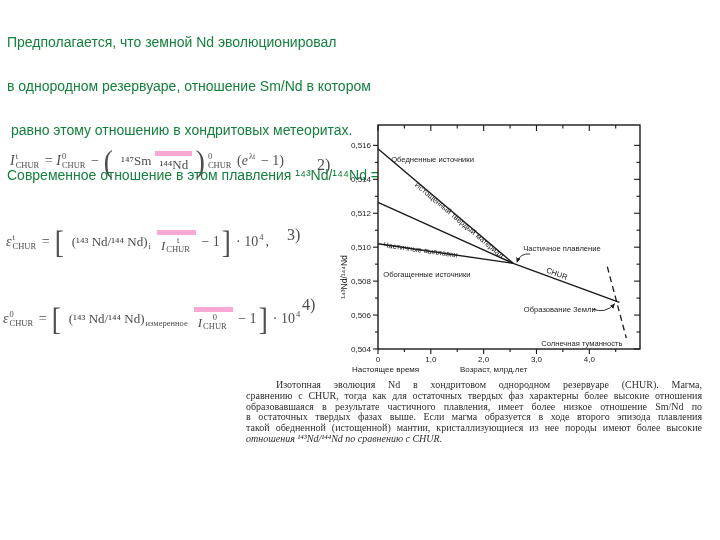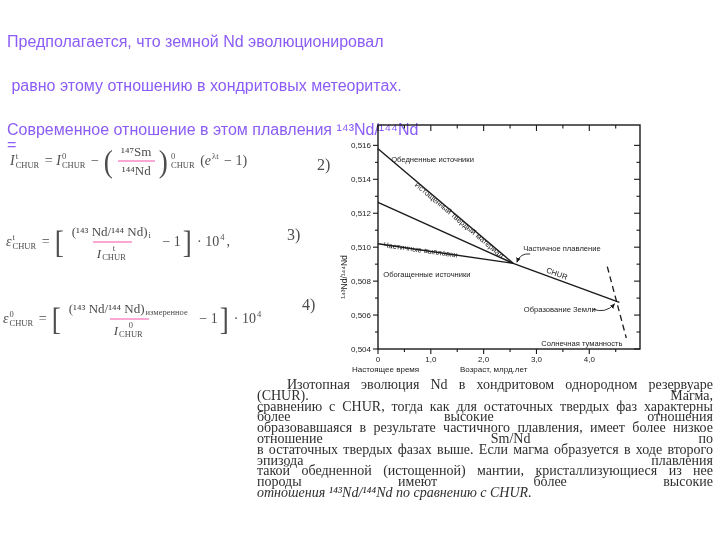--- a/index.html
+++ b/index.html
@@ -1,55 +1,56 @@
 <!DOCTYPE html>
 <html><head>
 <meta charset="utf-8">
 <style>
   html,body{margin:0;padding:0;background:#e8e8e8;}
   .page{position:relative;width:720px;height:540px;background:#ffffff;overflow:hidden;
         font-family:"Liberation Sans",sans-serif;}
   
-  .intro{position:absolute;left:7px;top:5px;width:420px;color:#8b5cf6;
-         font-size:16px;line-height:14.8px;white-space:pre-wrap;}
+  .intro{position:absolute;left:7px;top:5px;width:420px;color:#15803d;
+         font-size:14px;line-height:14.8px;white-space:pre-wrap;}
   
   .eq{position:absolute;display:flex;align-items:center;
       font-family:"Liberation Serif",serif;color:#4d4d4d;font-size:14px;}
   .eq-body{display:inline-flex;align-items:center;}
   .eq .rm{white-space:pre;}
   .eq .it{font-style:italic;white-space:pre;}
   .eq .ss{display:inline-flex;flex-direction:column;justify-content:center;
           font-size:8.5px;line-height:9px;margin:0 2px 0 1px;}
   .eq .ssup,.eq .ssub{display:block;min-height:9px;white-space:pre;}
-  .eq .frac{display:inline-flex;flex-direction:column;align-items:center;margin:16px 2px;font-size:13px;line-height:15px;}
+  .eq .frac{display:inline-flex;flex-direction:row;align-items:center;margin:16px 2px;font-size:13px;line-height:15px;}
   .eq .frac .num{padding:0 4px 1px;display:inline-flex;align-items:center;}
-  .eq .frac .den{border-top:2px solid #f9a8d4;padding:1px 4px 0;display:inline-flex;align-items:center;text-align:center;}
+  .eq .frac .den{border-top:5px solid #f9a8d4;padding:1px 4px 0;display:inline-flex;align-items:center;text-align:center;}
   .eq .big{font-size:32px;font-weight:400;line-height:28px;margin:0 1px;transform:scaleX(.85);color:#4d4d4d;}
   .eq-num{position:absolute;font-family:"Liberation Serif",serif;color:#4d4d4d;font-size:16px;}
   
   .chart{position:absolute;left:330px;top:118px;width:332px;height:267px;}
   svg text{font-family:"Liberation Sans",sans-serif;fill:#1c1c1c;}
   svg .tick{font-size:8px;}
   svg .axcap{font-size:8px;}
   svg .ann{font-size:7.6px;}
   svg .ylab{font-size:8.5px;}
   
-  .caption{position:absolute;left:257px;top:380px;width:456px;color:#2e2e2e;
-           font-family:"Liberation Serif",serif;font-size:14px;line-height:10.8px;}
+  .caption{position:absolute;left:246px;top:380px;width:456px;color:#2e2e2e;
+           font-family:"Liberation Serif",serif;font-size:10px;line-height:10.8px;}
   .cap-line{text-align:justify;text-align-last:justify;}
   .cap-line.first{text-indent:30px;}
   .cap-line.last{text-align-last:auto;font-style:italic;}
 </style>
 </head>
 <body>
 
 <div class="page">
 
   <div class="intro">
     <div class="intro-line">Предполагается, что земной Nd эволюционировал</div>
+    <div class="intro-line">в однородном резервуаре, отношение Sm/Nd в котором</div>
     <div class="intro-line"> равно этому отношению в хондритовых метеоритах.</div>
     <div class="intro-line">Современное отношение в этом плавления ¹⁴³Nd/¹⁴⁴Nd =</div>
   </div>
 
   <div class="eq" style="left:10px;top:141px;height:40px;">
     <span class="eq-body">
         <span class="it">I</span>
         <span class="ss">
           <span class="ssup">t</span>
           <span class="ssub">CHUR</span>

